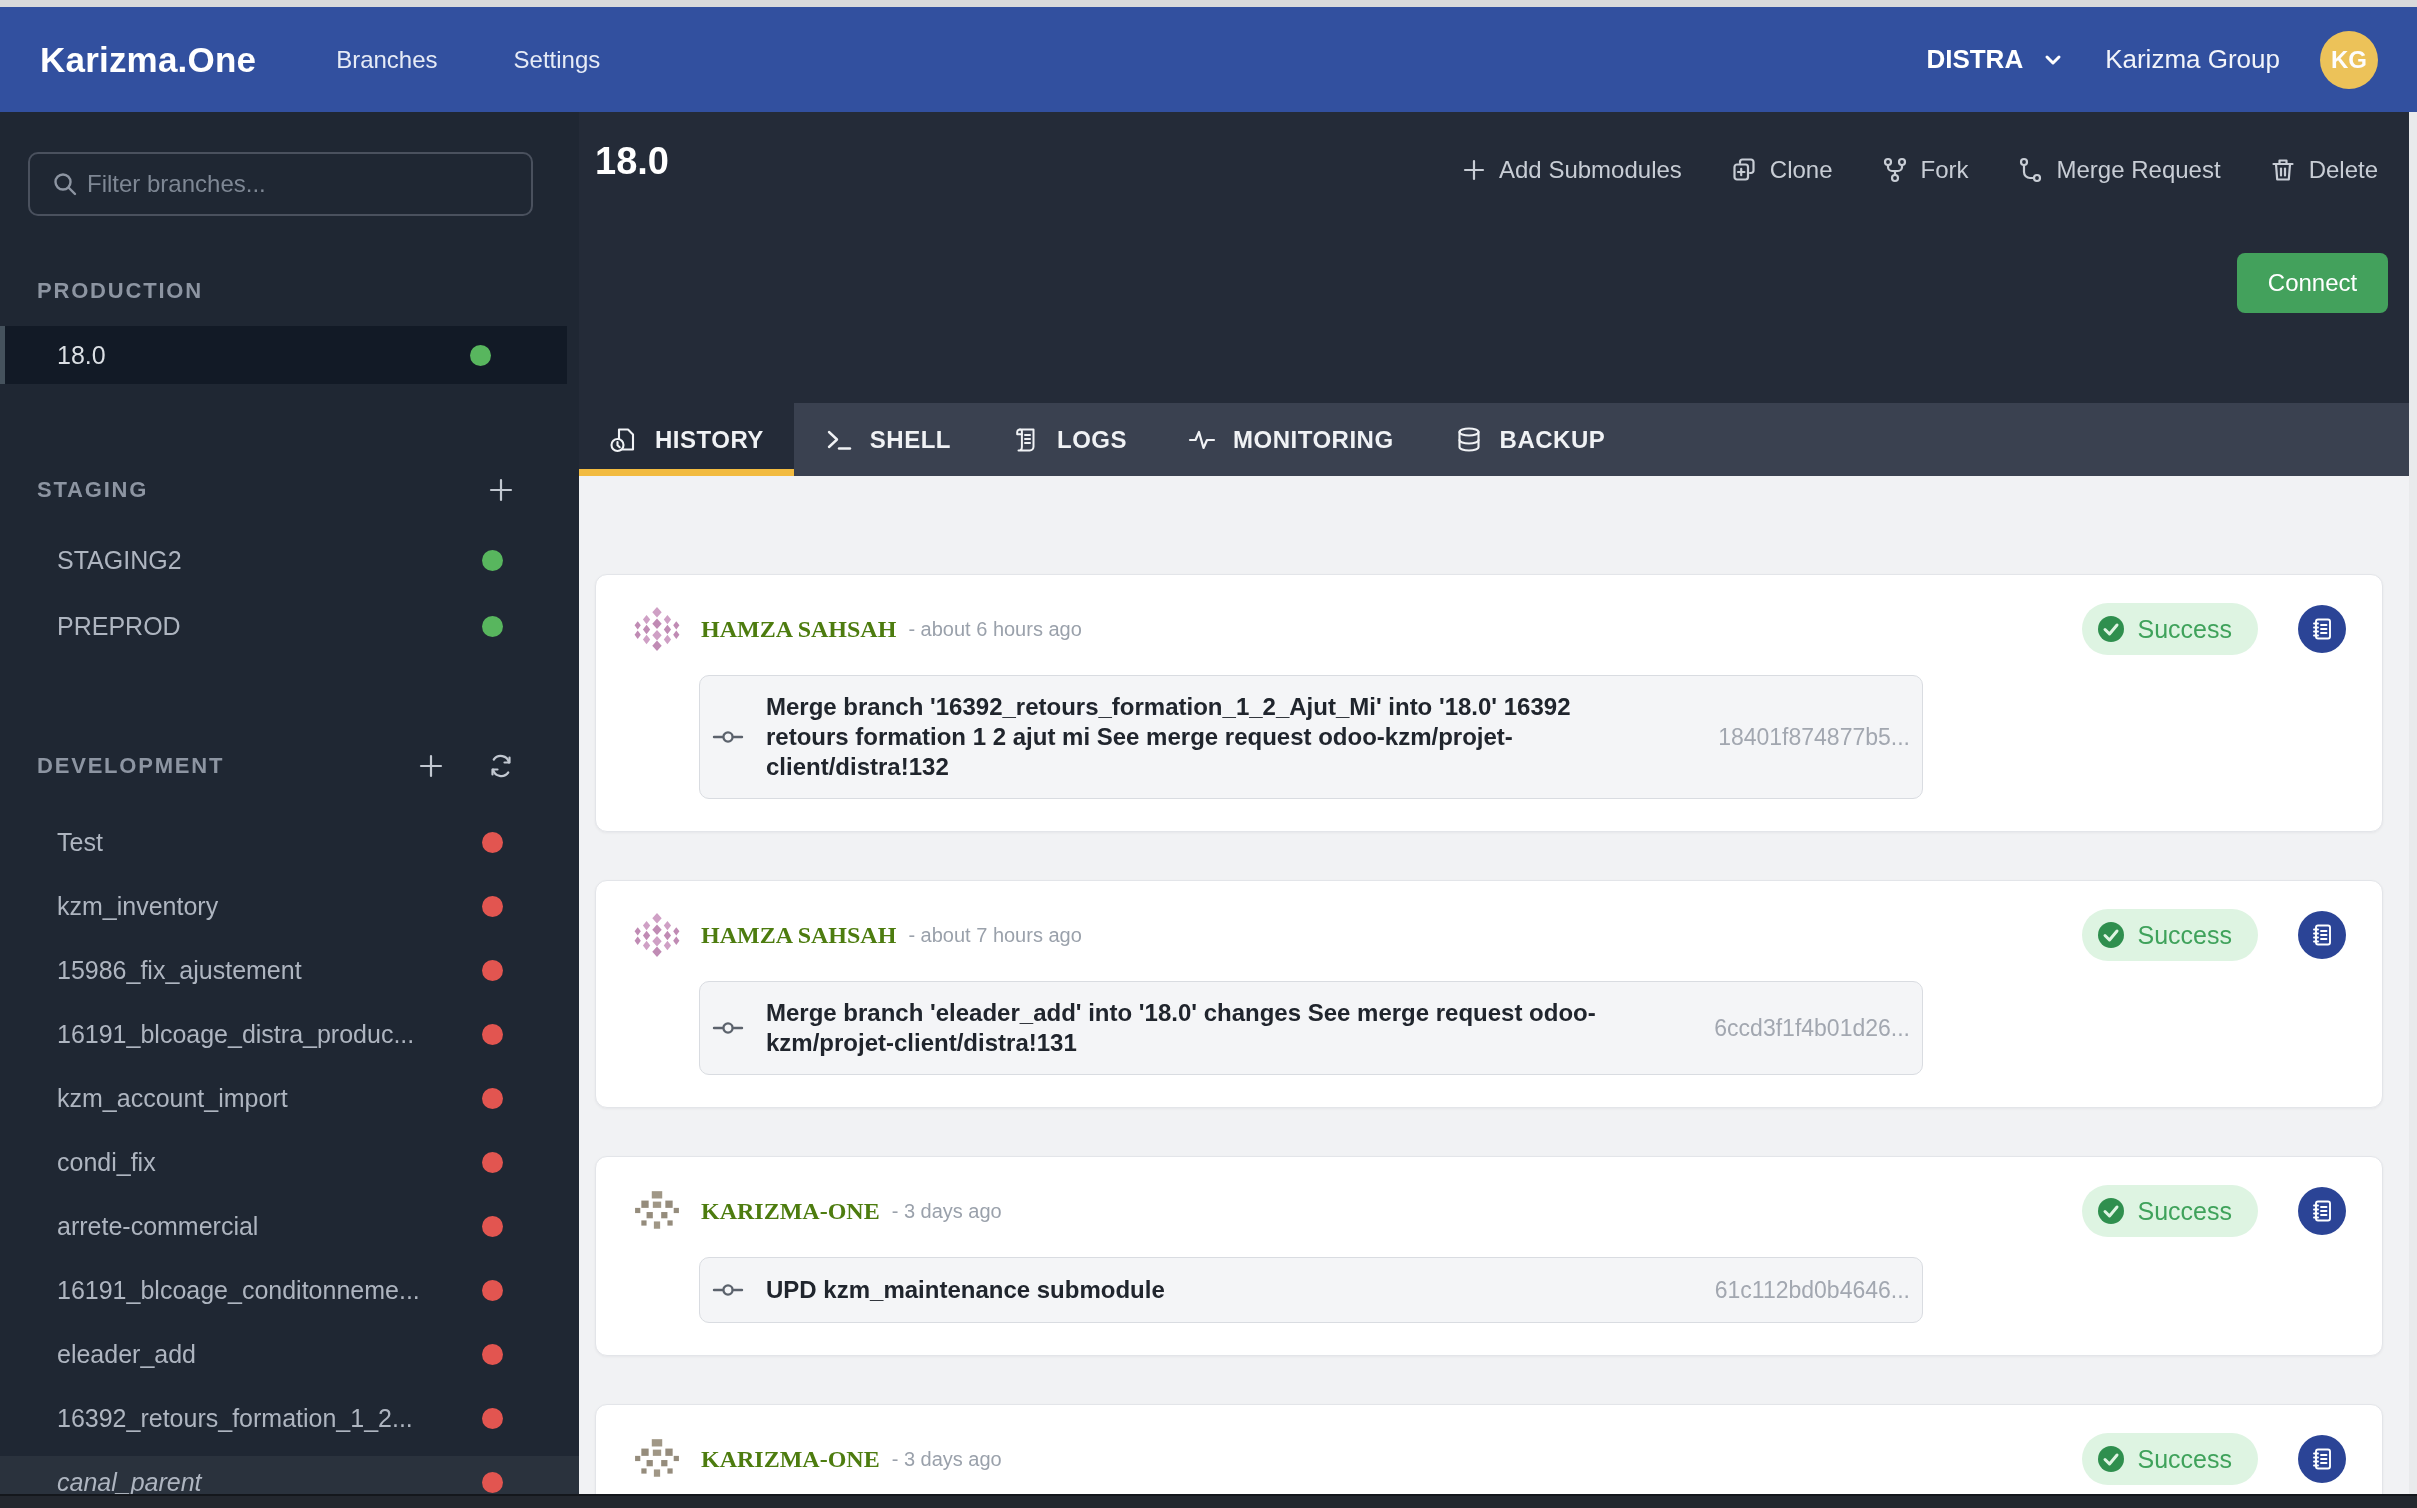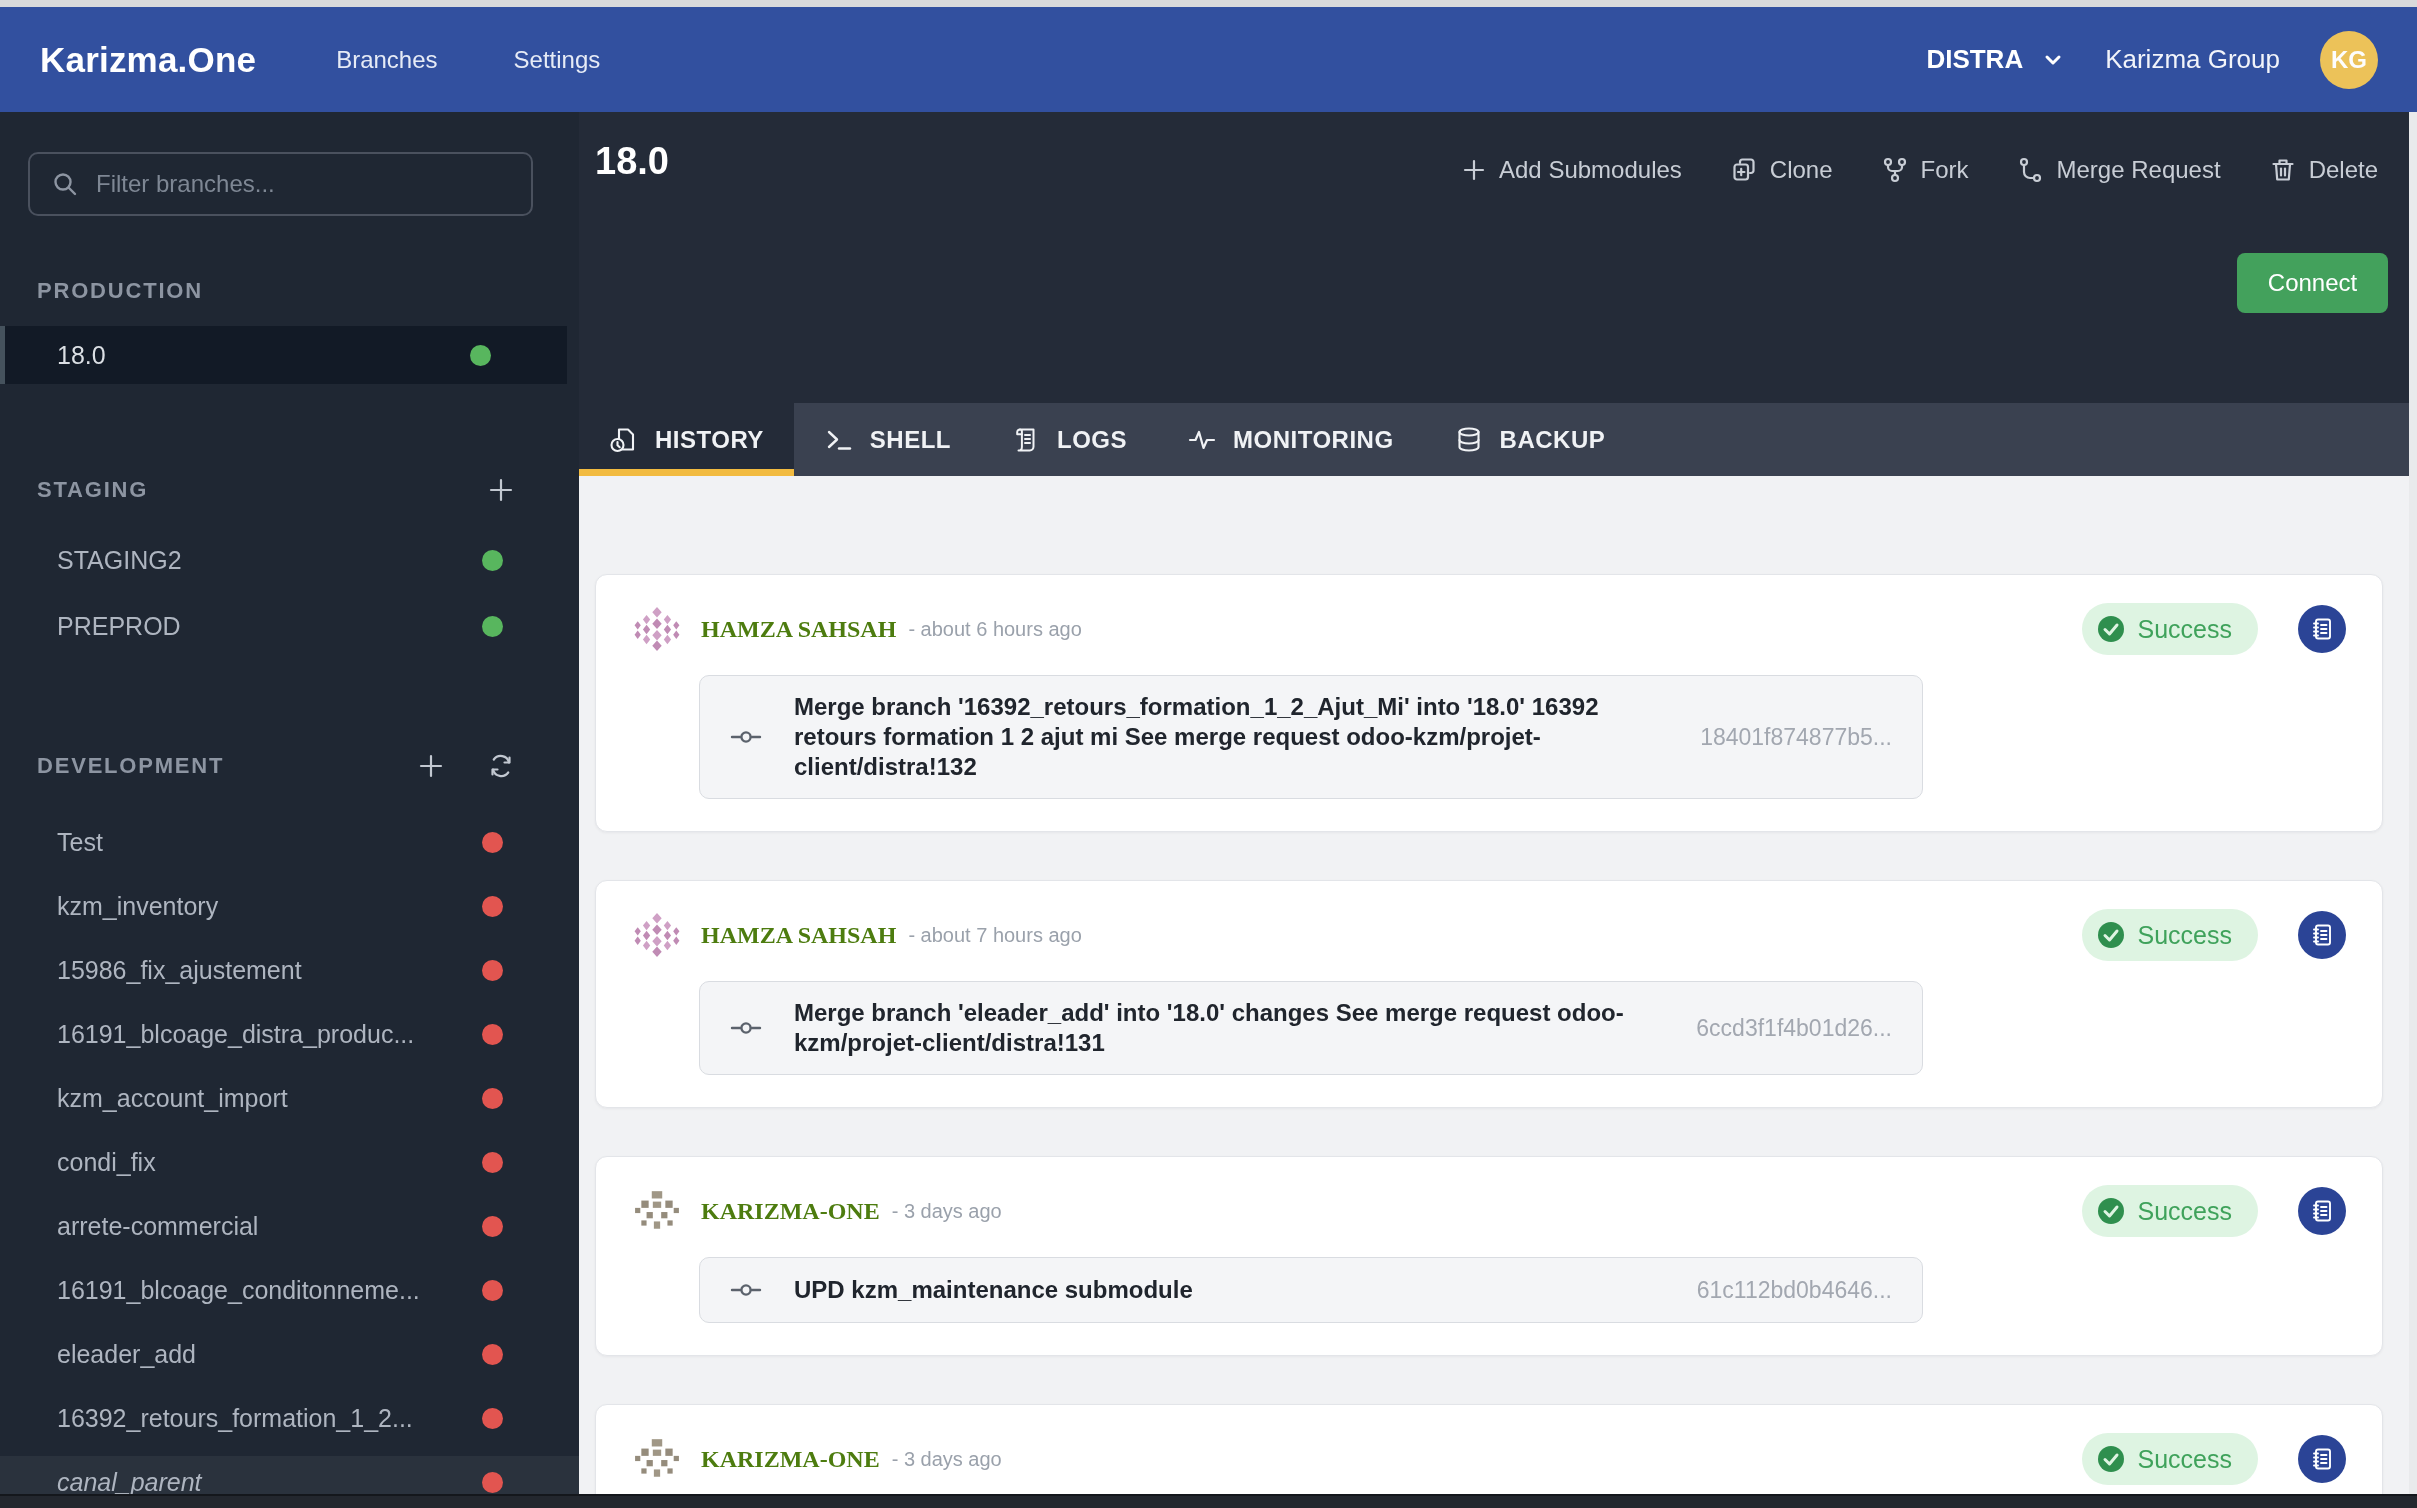--- a/index.html
+++ b/index.html
@@ -20,21 +20,21 @@
   .nav-link { font-size:24px; color:#e6ebf6; cursor:pointer; }
   .nav-right { margin-left:auto; display:flex; align-items:center; gap:40px; }
   .project-switch { display:flex; align-items:center; gap:18px; color:#fff; font-size:26px; font-weight:bold; cursor:pointer; }
   .group-name { color:#f2f4fa; font-size:26px; }
   .avatar-kg { width:58px; height:58px; border-radius:50%; background:#ecc259; color:#fdfdfd;
                display:flex; align-items:center; justify-content:center; font-size:24px; font-weight:bold; }
 
   
   .sidebar { position:absolute; top:112px; left:0; width:579px; bottom:14px; background:#1f2733; overflow:hidden; z-index:5; }
   .filter-box { margin:40px 0 0 28px; width:505px; height:64px; border:2px solid #4a515e; border-radius:10px;
-                display:flex; align-items:center; gap:18px; padding:0 22px; }
+                display:flex; align-items:center; gap:9px; padding:0 22px; }
   .filter-box input { flex:1; background:transparent; border:none; outline:none; font-size:24px; color:#c7cdd6;
                       font-family:"Liberation Sans", sans-serif; }
   .filter-box input::placeholder { color:#7e8794; }
   .section-label { display:flex; align-items:center; font-size:22px; font-weight:bold; color:#8d95a2;
                    letter-spacing:1.8px; padding:0 64px 0 37px; }
   .section-icons { margin-left:auto; display:flex; gap:42px; }
   .icon-btn { cursor:pointer; display:flex; align-items:center; }
   .lbl-production { margin-top:62px; }
   .lbl-staging { margin-top:92px; }
   .lbl-development { margin-top:100px; }
@@ -76,21 +76,21 @@
   .card-head { display:flex; align-items:center; }
   .avatar { width:48px; height:48px; margin-right:20px; flex:0 0 auto; }
   .author { font-size:24px; font-weight:bold; color:#4d7c0f; cursor:pointer;font-family:Liberation Serif, serif; }
   .time { font-size:20px; color:#9aa1ab; margin-left:12px; }
   .head-right { margin-left:auto; display:flex; align-items:center; gap:40px; }
   .status-pill { background:#def4e2; border-radius:26px; height:52px; display:flex; align-items:center;
                  gap:12px; padding:0 26px 0 14px; color:#3fa25b; font-size:25px; }
   .log-btn { width:48px; height:48px; border-radius:50%; background:#2b4496; display:flex; align-items:center;
              justify-content:center; cursor:pointer; }
   .msg-row { margin:20px 0 0 66px; width:1224px; background:#f4f5f7; border:1px solid #d9dce1; border-radius:10px;
-             display:flex; align-items:center; gap:32px; padding:16px 30px; }
+             display:flex; align-items:center; gap:22px; padding:16px 12px; }
   .msg-text { font-size:24px; font-weight:bold; color:#20252d; line-height:30px; max-width:876px; }
   .msg-hash { margin-left:auto; font-size:23px; color:#a2a7b0; white-space:nowrap; }
 
   svg { display:block; }
 </style>
 </head>
 <body>
 
 <div class="app">
   <div class="top-strip"></div>

